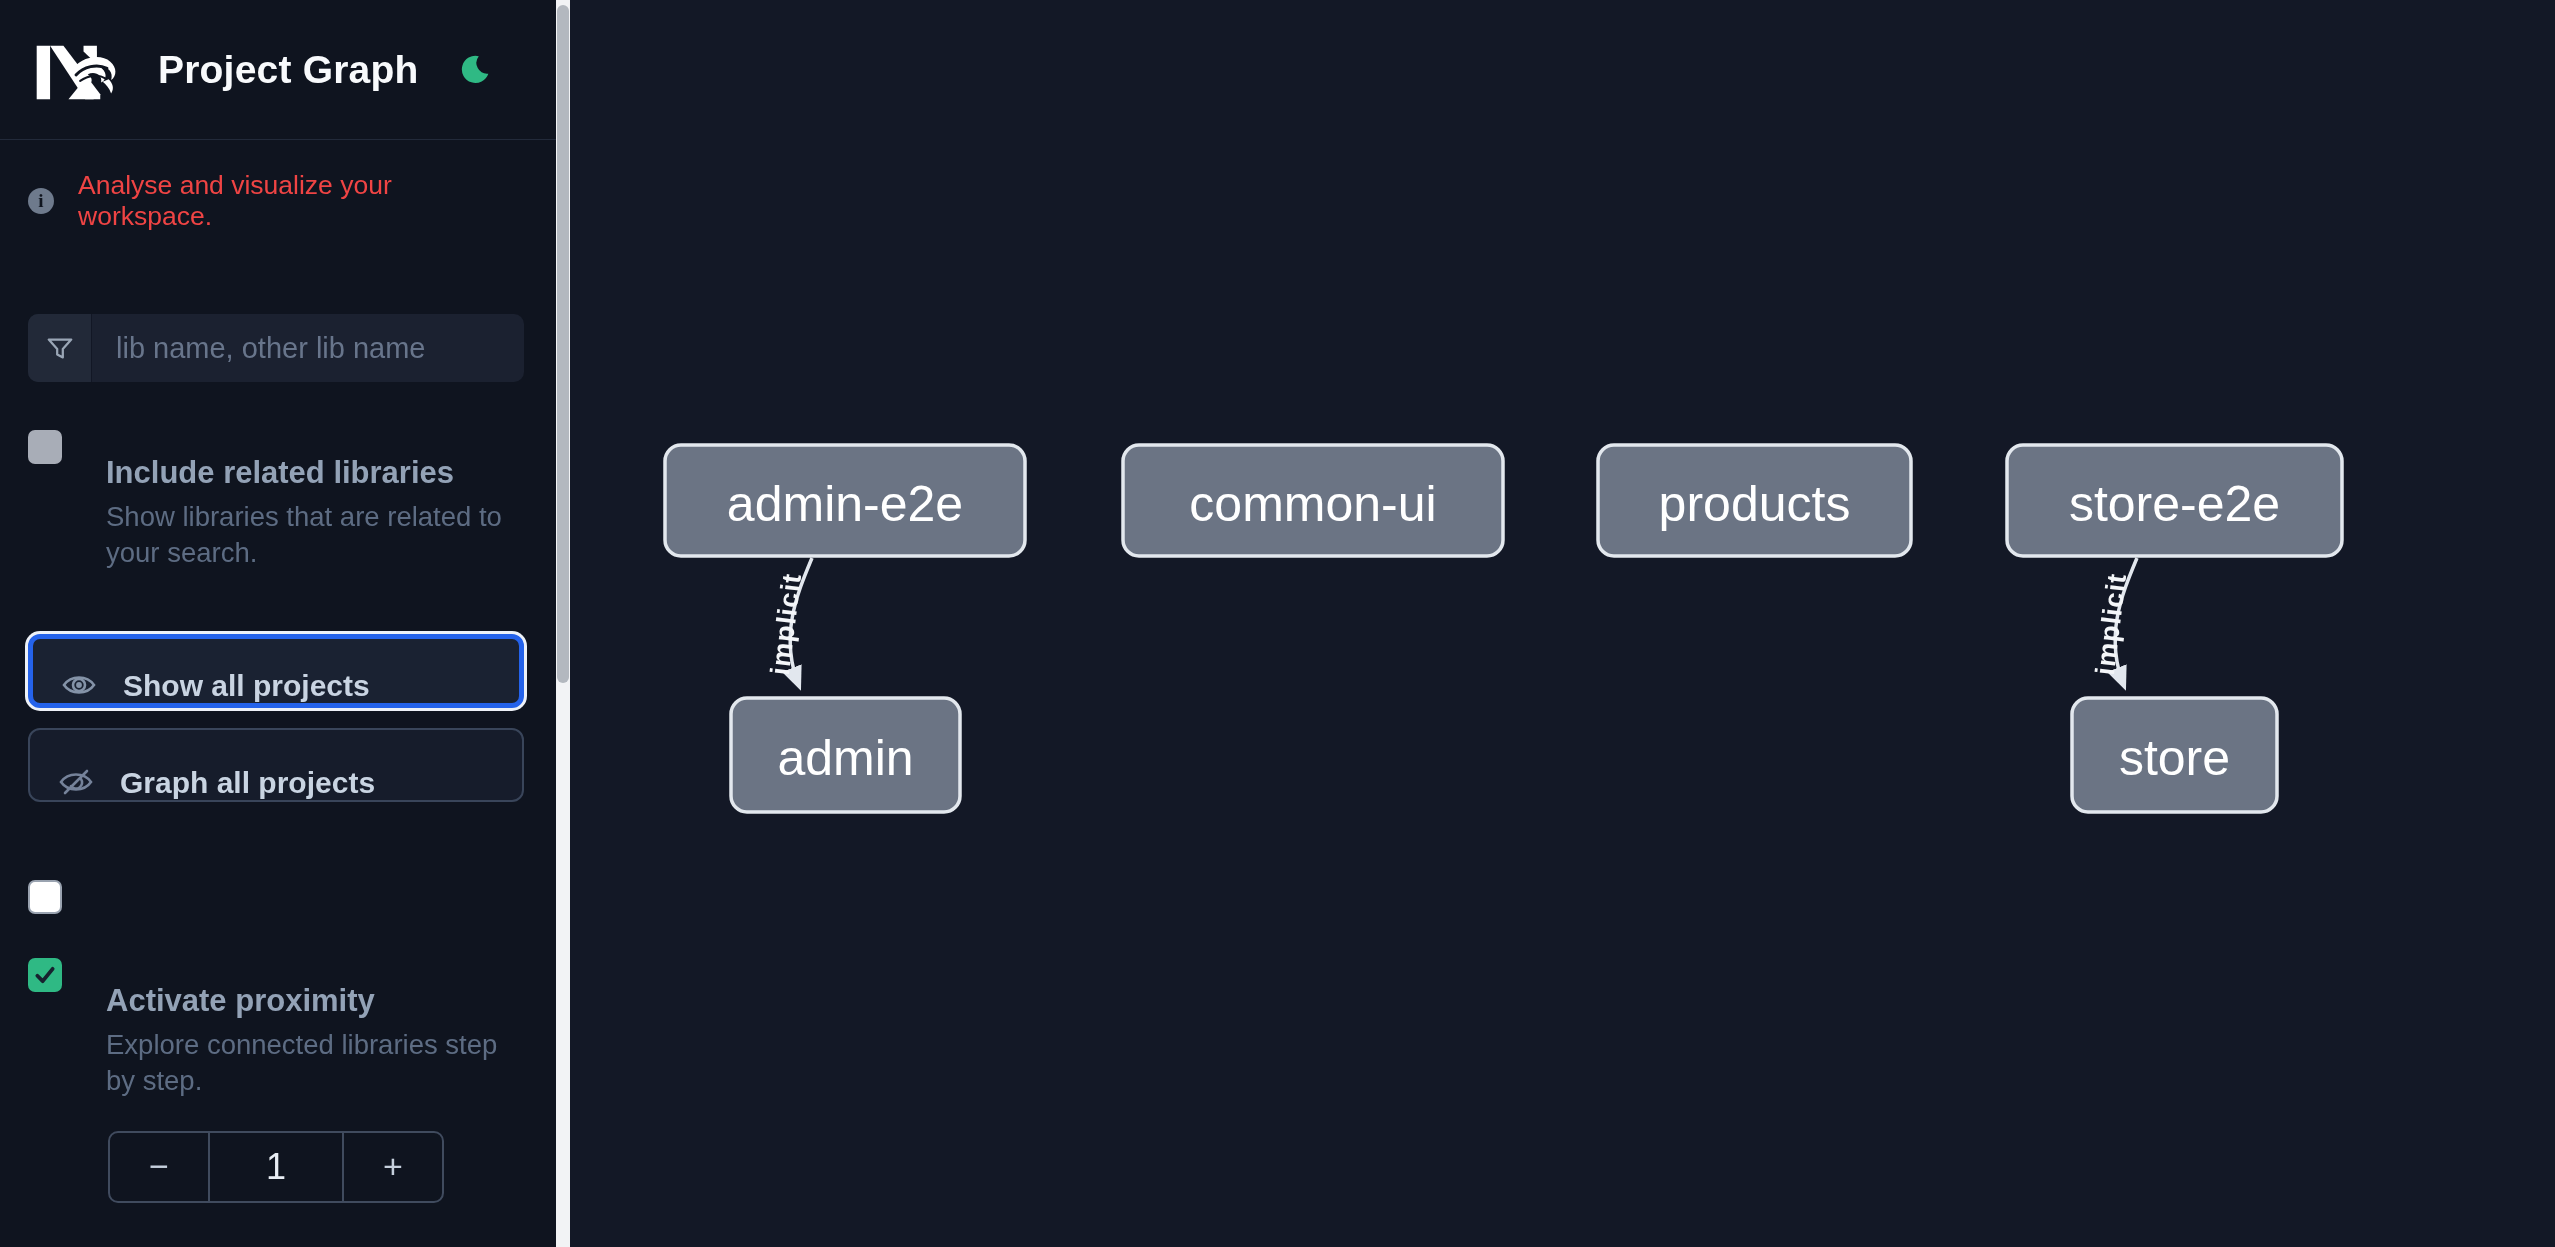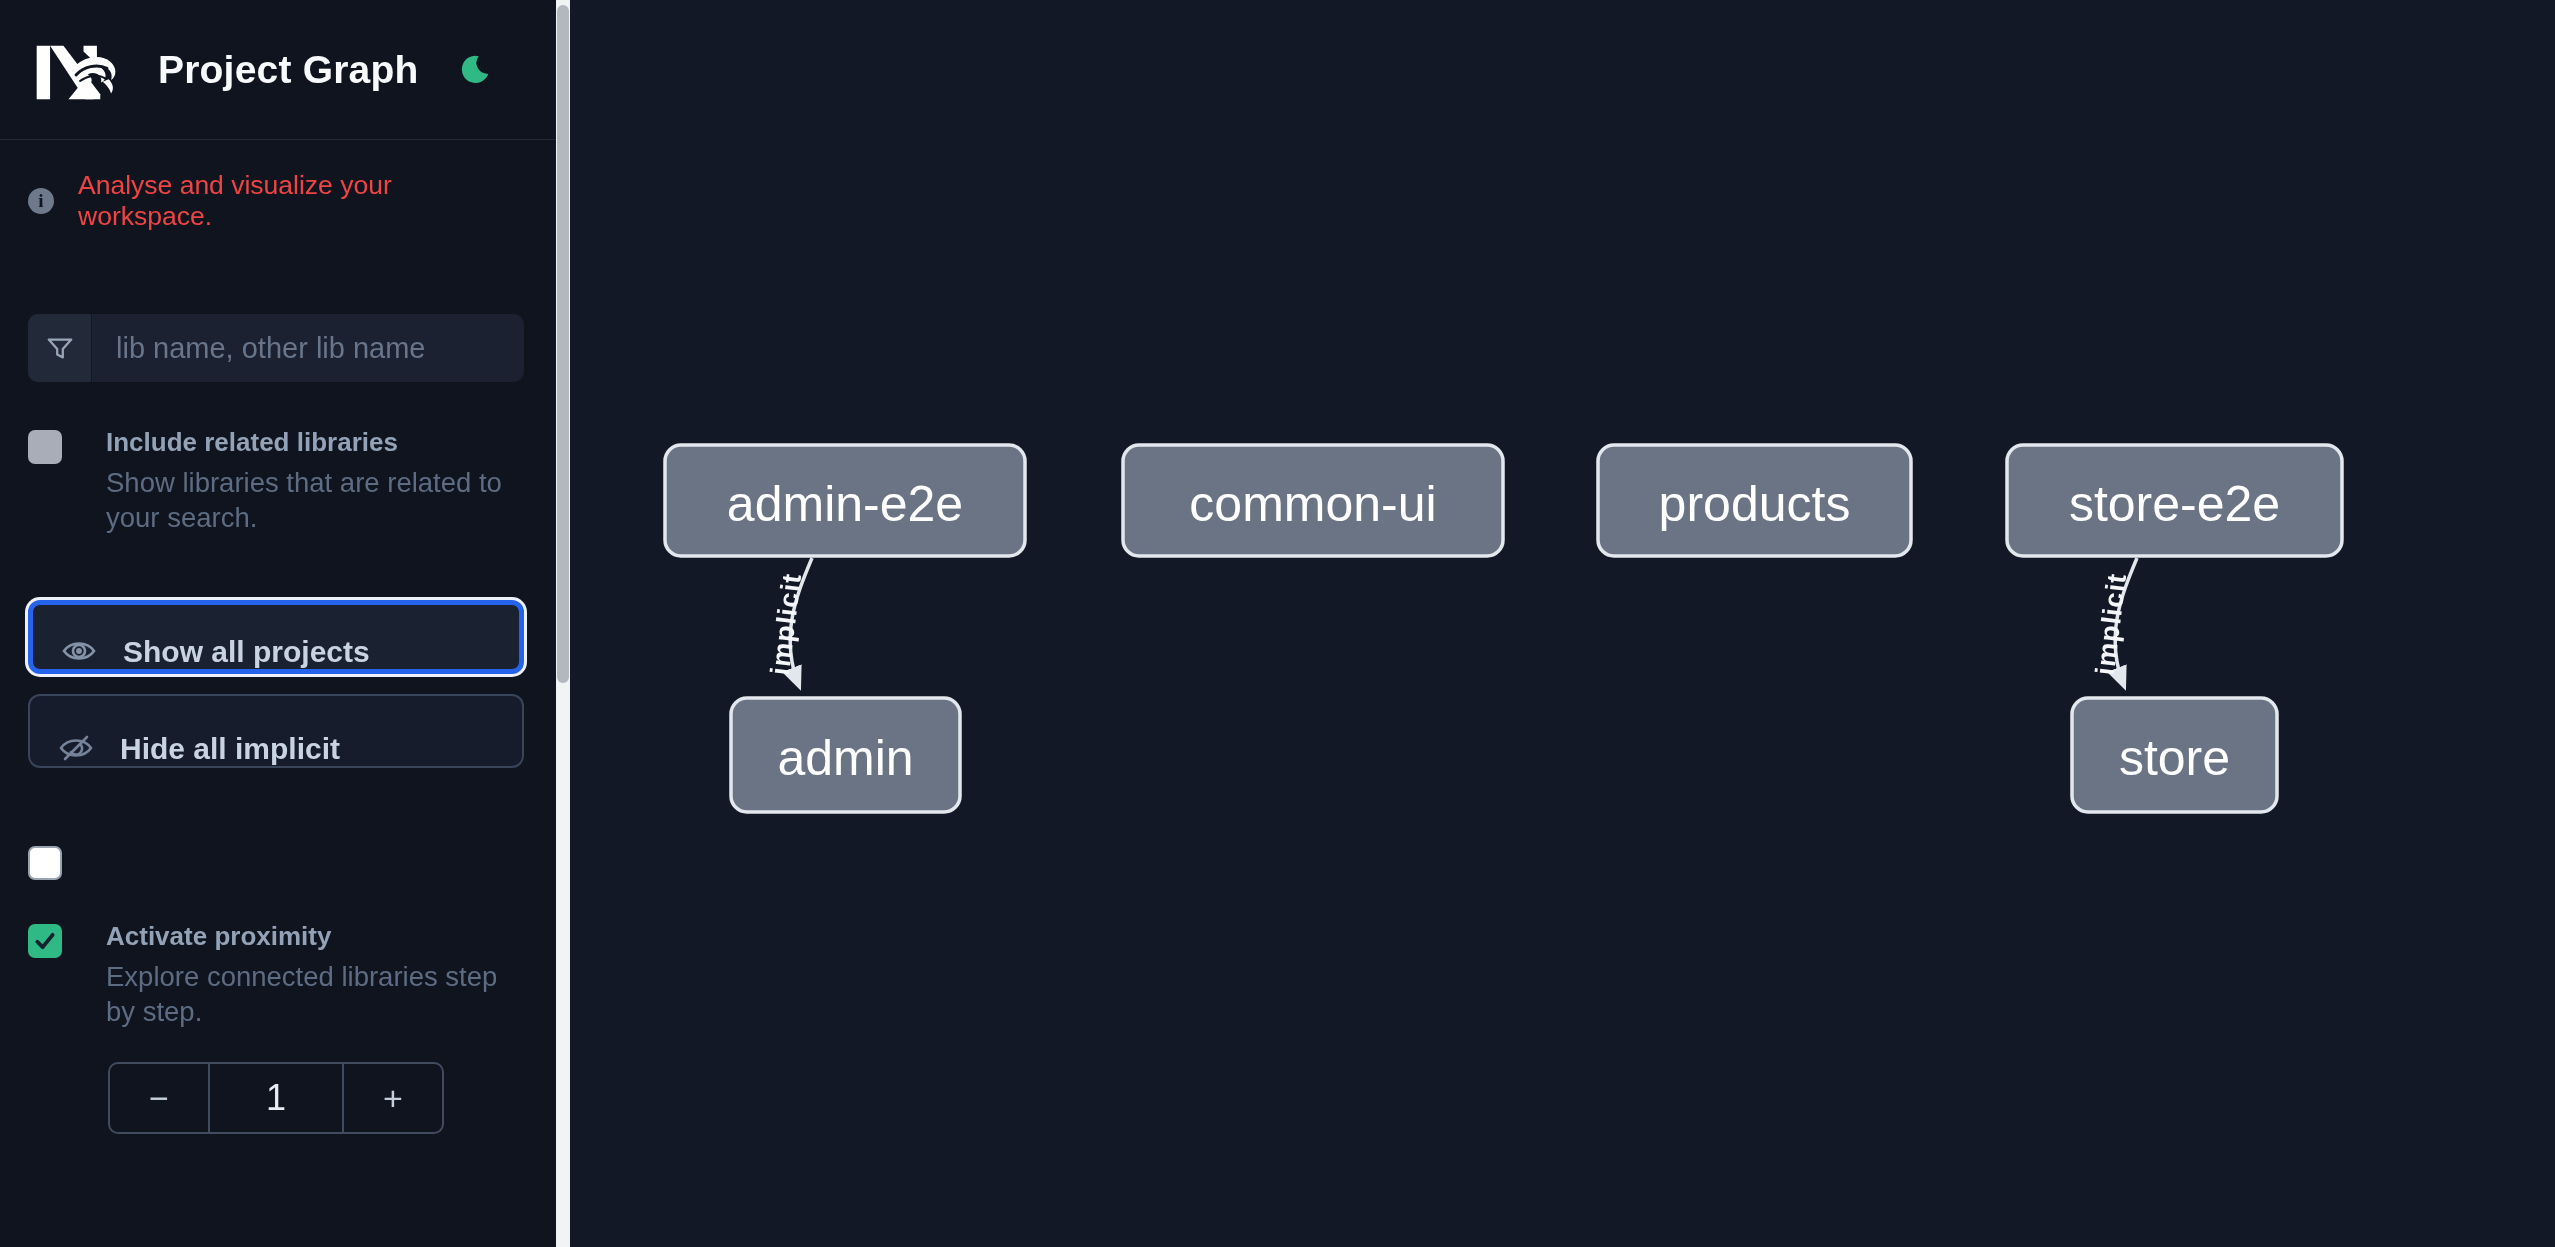--- a/index.html
+++ b/index.html
@@ -62,21 +62,21 @@
 
   .check-block { margin-top:44px; display:flex; }
   .checkbox {
     width:34px; height:34px; border-radius:7px; flex:none; margin-top:4px;
     cursor:pointer;
   }
   .checkbox.gray  { background:#a8adb7; }
   .checkbox.white { background:#ffffff; border:2px solid #9aa3b0; }
   .checkbox.green { background:#2fb984; display:flex; align-items:center; justify-content:center; }
   .check-texts { margin-left:44px; width:432px; }
-  .check-label { font-size:26px; font-weight:700; color:#93a2b6; line-height:1.25; cursor:pointer; }
+  .check-label { font-size:31px; font-weight:700; color:#93a2b6; line-height:1.25; cursor:pointer;margin-top:28px; }
   .check-desc  { font-size:27.5px; color:#5d6c83; line-height:1.3; margin-top:6px; }
 
   .side-btn {
     margin-top:20px; width:496px; height:74px; border-radius:12px;
     background:#161c2b; border:2px solid #39455a;
     display:flex; align-items:flex-end; padding-left:28px; gap:26px;
     cursor:pointer; color:#c9d4e2; font-size:30px; font-weight:700;
   }
   .side-btn.first { margin-top:64px; }
   .side-btn.focused {
@@ -176,21 +176,21 @@
       </svg>
       <span>Show all projects</span>
     </button>
 
     <button class="side-btn">
       <svg class="btn-icon" viewBox="0 0 36 36" fill="none" stroke="#75829a" stroke-width="2.6" stroke-linecap="round">
         <path d="M3 18 C10 8 26 8 33 18 C26 28 10 28 3 18 Z"></path>
         <path d="M13 22 A 6 6 0 0 0 23 15"></path>
         <line x1="7" y1="29" x2="29" y2="7"></line>
       </svg>
-      <span>Hide all implicit</span>
+      <span>Graph all projects</span>
     </button>
 
     <div class="check-block group-block">
       <span class="checkbox white"></span>
     </div>
 
     <div class="check-block prox-block">
       <span class="checkbox green">
         <svg width="26" height="26" viewBox="0 0 34 34" fill="none" stroke="#17222f" stroke-width="5" stroke-linecap="round" stroke-linejoin="round">
           <path d="M7 18 L14 25 L27 9"></path>

